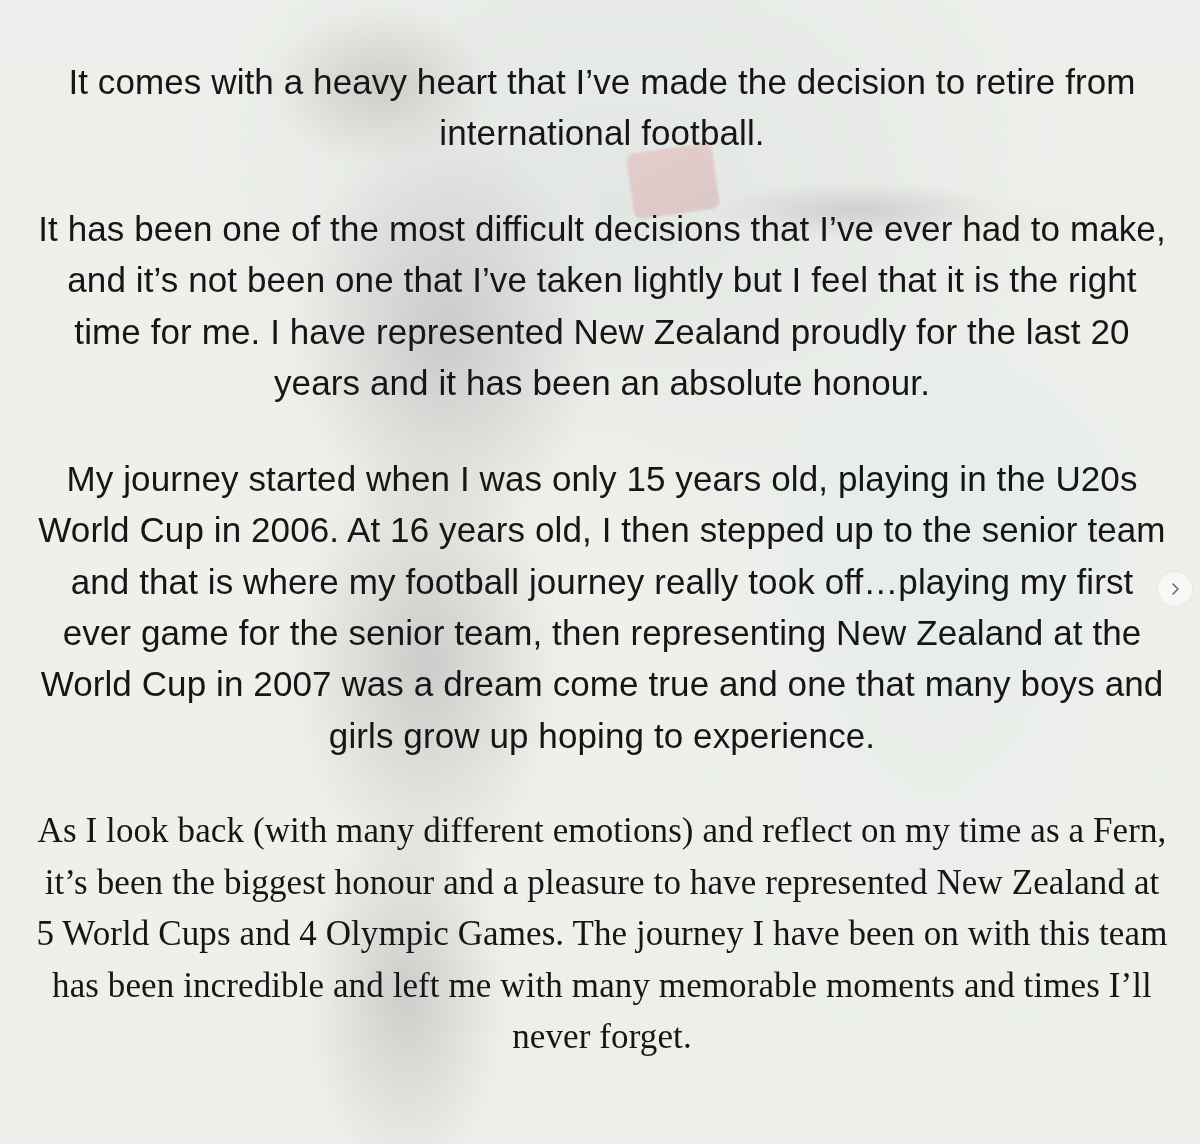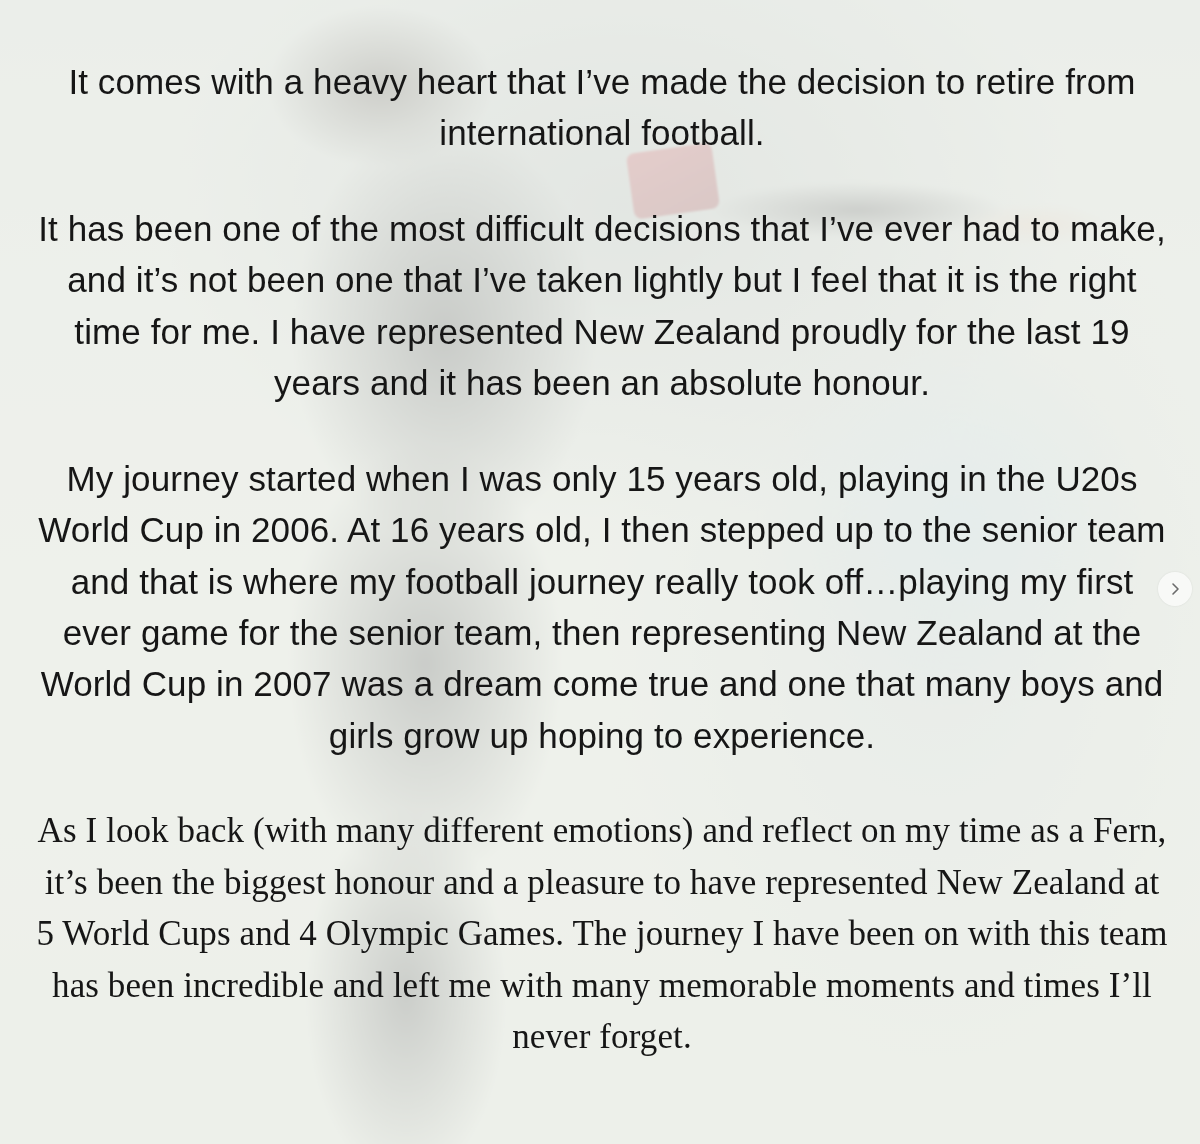--- a/index.html
+++ b/index.html
@@ -134,21 +134,21 @@
   <div class="photo-layer">
     <div class="photo-figure"></div>
     <div class="photo-arm"></div>
     <div class="photo-band"></div>
     <div class="photo-sky"></div>
   </div>
   <div class="photo-wash"></div>
 
   <div class="text-block">
     <p class="para">It comes with a heavy heart that I’ve made the decision to retire from international football.</p>
-    <p class="para">It has been one of the most difficult decisions that I’ve ever had to make, and it’s not been one that I’ve taken lightly but I feel that it is the right time for me. I have represented New Zealand proudly for the last 19 years and it has been an absolute honour.</p>
+    <p class="para">It has been one of the most difficult decisions that I’ve ever had to make, and it’s not been one that I’ve taken lightly but I feel that it is the right time for me. I have represented New Zealand proudly for the last 20 years and it has been an absolute honour.</p>
     <p class="para">My journey started when I was only 15 years old, playing in the U20s World Cup in 2006. At 16 years old, I then stepped up to the senior team and that is where my football journey really took off…playing my first ever game for the senior team, then representing New Zealand at the World Cup in 2007 was a dream come true and one that many boys and girls grow up hoping to experience.</p>
     <p class="para">As I look back (with many different emotions) and reflect on my time as a Fern, it’s been the biggest honour and a pleasure to have represented New Zealand at 5 World Cups and 4 Olympic Games. The journey I have been on with this team has been incredible and left me with many memorable moments and times I’ll never forget.</p>
   </div>
 
   <div class="next-arrow">
     <span>
       <svg width="14" height="14" viewBox="0 0 14 14" aria-hidden="true">
         <polyline points="5,2 10,7 5,12" fill="none" stroke="#6b6b6b" stroke-width="1.6" stroke-linecap="round" stroke-linejoin="round"></polyline>
       </svg>
     </span>

